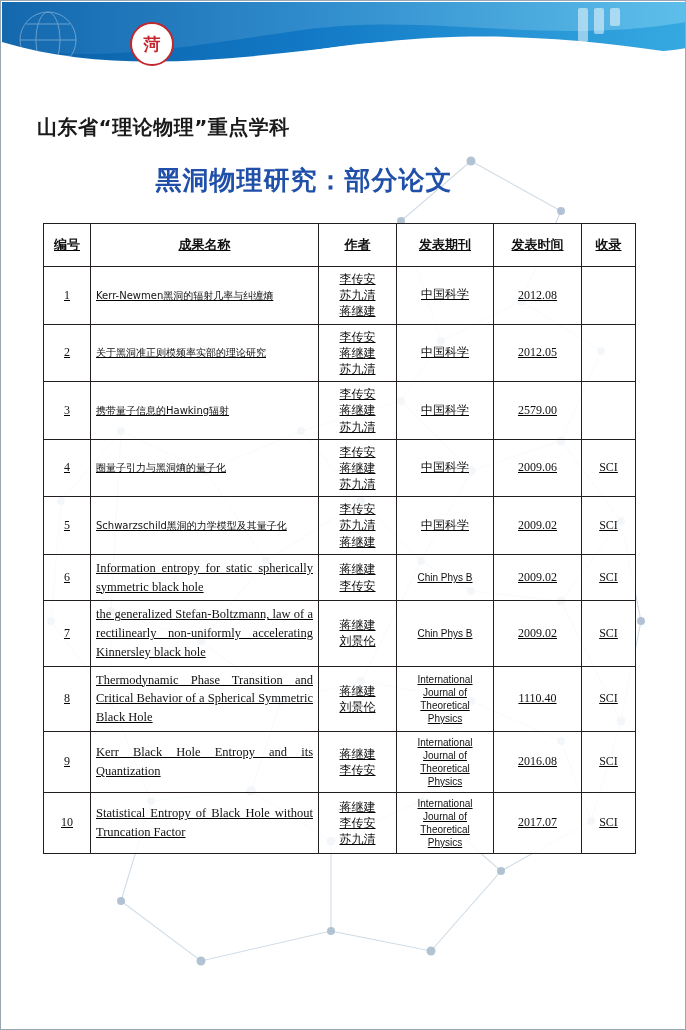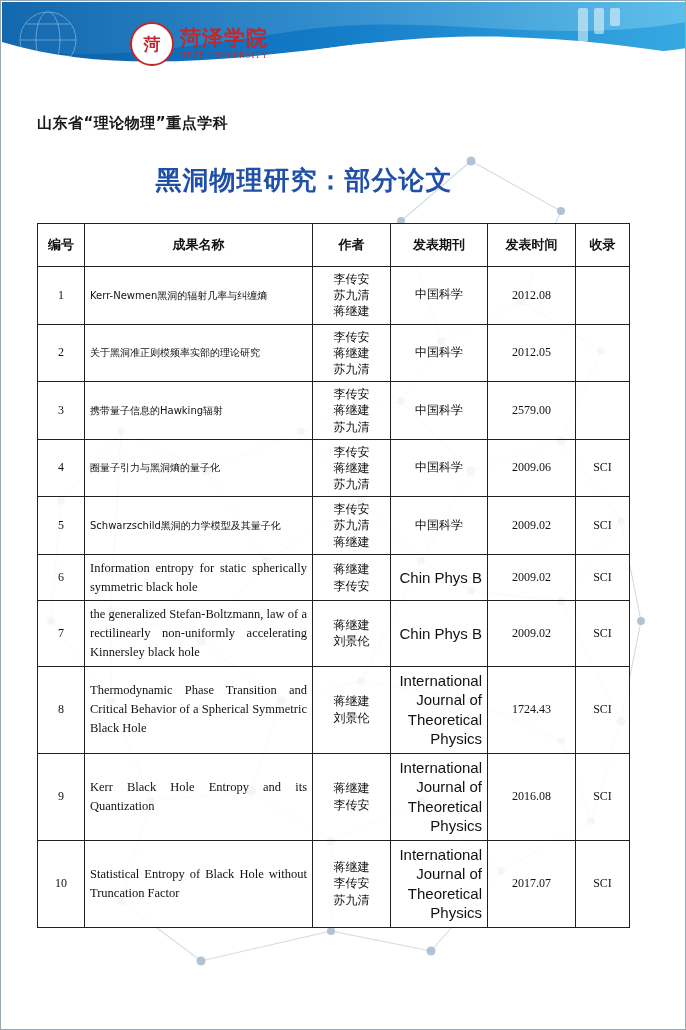--- a/index.html
+++ b/index.html
@@ -96,21 +96,21 @@
     letter-spacing: 1.2px;
     line-height: 1.4;
     font-family: "Liberation Serif", serif;
   }
 
   
   .subject-line {
     position: absolute;
     left: 36px;
     top: 113px;
-    font-size: 15px;
+    font-size: 20px;
     color: #1a1a1a;
     font-family: "DejaVu Sans", sans-serif;
     font-weight: bold;
     letter-spacing: 0.5px;
     z-index: 3;
   }
 
   
   .main-title {
     position: absolute;
@@ -122,24 +122,25 @@
     font-weight: bold;
     color: #1f4fa8;
     font-family: "DejaVu Sans", sans-serif;
     letter-spacing: 1px;
     z-index: 3;
   }
 
   
   .table-wrap {
     position: absolute;
-    left: 36px;
+    left: 42px;
     top: 222px;
     width: 592px;
     z-index: 3;
+    text-decoration: underline;
   }
   table.papers {
     border-collapse: collapse;
     width: 592px;
     table-layout: fixed;
     background: rgba(255,255,255,0.86);
   }
   table.papers th, table.papers td {
     border: 1px solid #231f20;
     padding: 4px 5px;
@@ -192,21 +193,21 @@
     font-size: 12px;
     line-height: 1.35;
     white-space: pre-line;
   }
   td.journal {
     font-size: 12px;
     line-height: 1.3;
     white-space: pre-line;
   }
   td.journal.cn { font-family: "DejaVu Sans", sans-serif; }
-  td.journal.en { font-family: "Liberation Sans", sans-serif; font-size: 15px; text-align: right; }
+  td.journal.en { font-family: "Liberation Sans", sans-serif; font-size: 10px; }
   td.date {
     font-family: "Liberation Serif", serif;
     font-size: 14px;
     margin-left: 32px;
   }
   td.index {
     font-family: "Liberation Serif", serif;
     font-size: 13px;
   }
 </style>
@@ -305,24 +306,20 @@
       <g fill="#ffffff" opacity="0.5">
         <rect x="576" y="6" width="10" height="34" rx="2"></rect>
         <rect x="592" y="6" width="10" height="26" rx="2"></rect>
         <rect x="608" y="6" width="10" height="18" rx="2"></rect>
       </g>
     </svg>
     <div class="logo-wrap">
       <div class="logo-seal">
         <span>菏</span>
       </div>
-      <div class="logo-text">
-        <div class="logo-cn">菏泽学院</div>
-        <div class="logo-en">HEZE UNIVERSITY</div>
-      </div>
     </div>
   </div>
 
   <div class="subject-line">山东省“理论物理”重点学科</div>
 
   <div class="main-title">黑洞物理研究：部分论文</div>
 
   <div class="table-wrap">
     <table class="papers">
       <colgroup>
@@ -411,21 +408,21 @@
           <td class="journal en">Chin Phys B</td>
           <td class="date">2009.02</td>
           <td class="index">SCI</td>
         </tr>
         <tr>
           <td class="no">8</td>
           <td class="title en">Thermodynamic Phase Transition and Critical Behavior of a Spherical Symmetric Black Hole</td>
           <td class="authors">蒋继建
 刘景伦</td>
           <td class="journal en">International Journal of Theoretical Physics</td>
-          <td class="date">1724.43</td>
+          <td class="date">1110.40</td>
           <td class="index">SCI</td>
         </tr>
         <tr>
           <td class="no">9</td>
           <td class="title en">Kerr Black Hole Entropy and its Quantization</td>
           <td class="authors">蒋继建
 李传安</td>
           <td class="journal en">International Journal of Theoretical Physics</td>
           <td class="date">2016.08</td>
           <td class="index">SCI</td>

